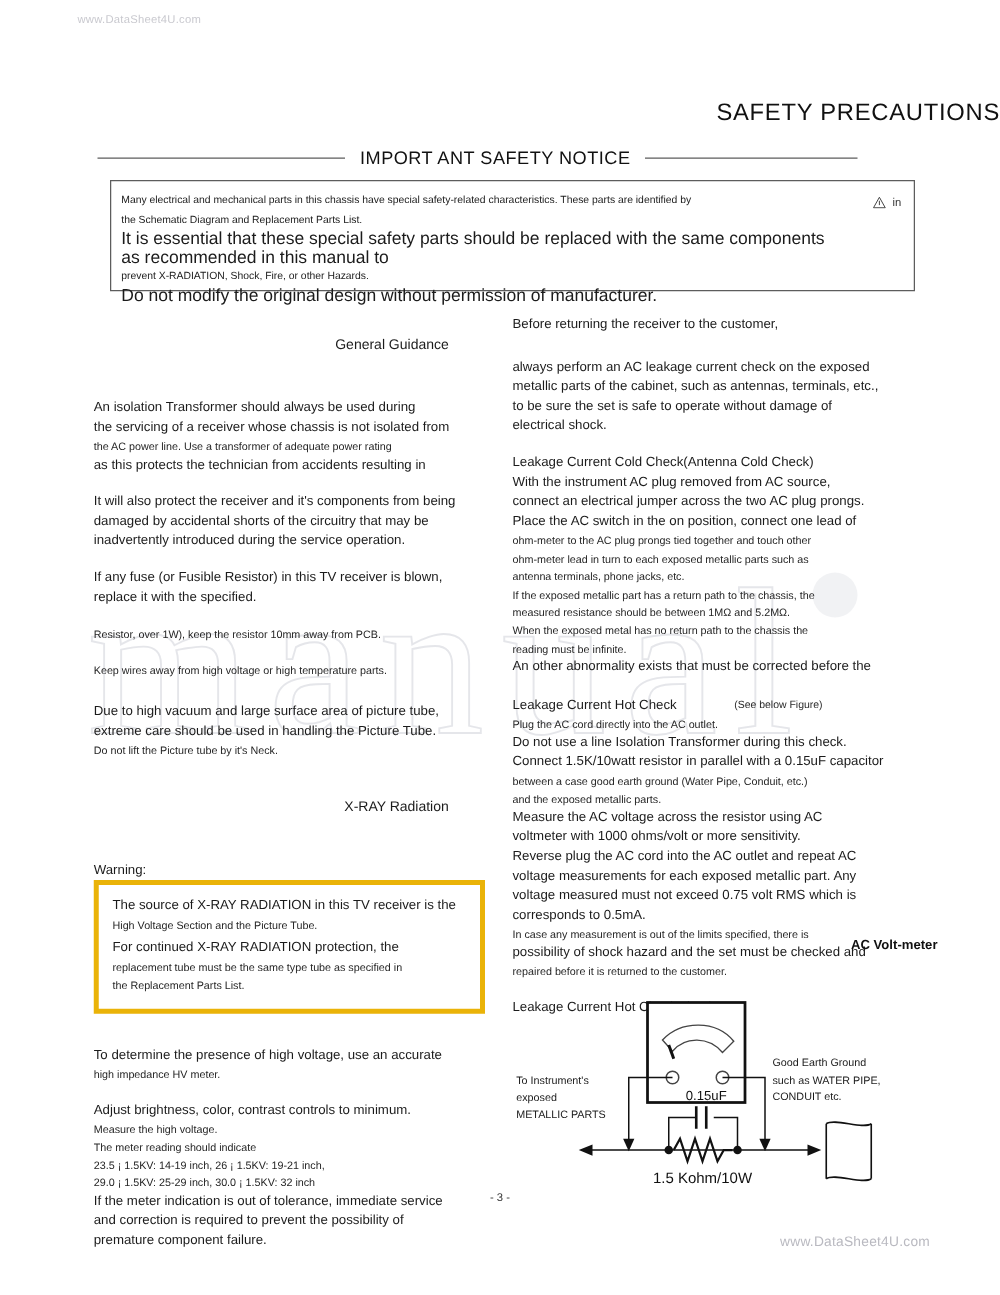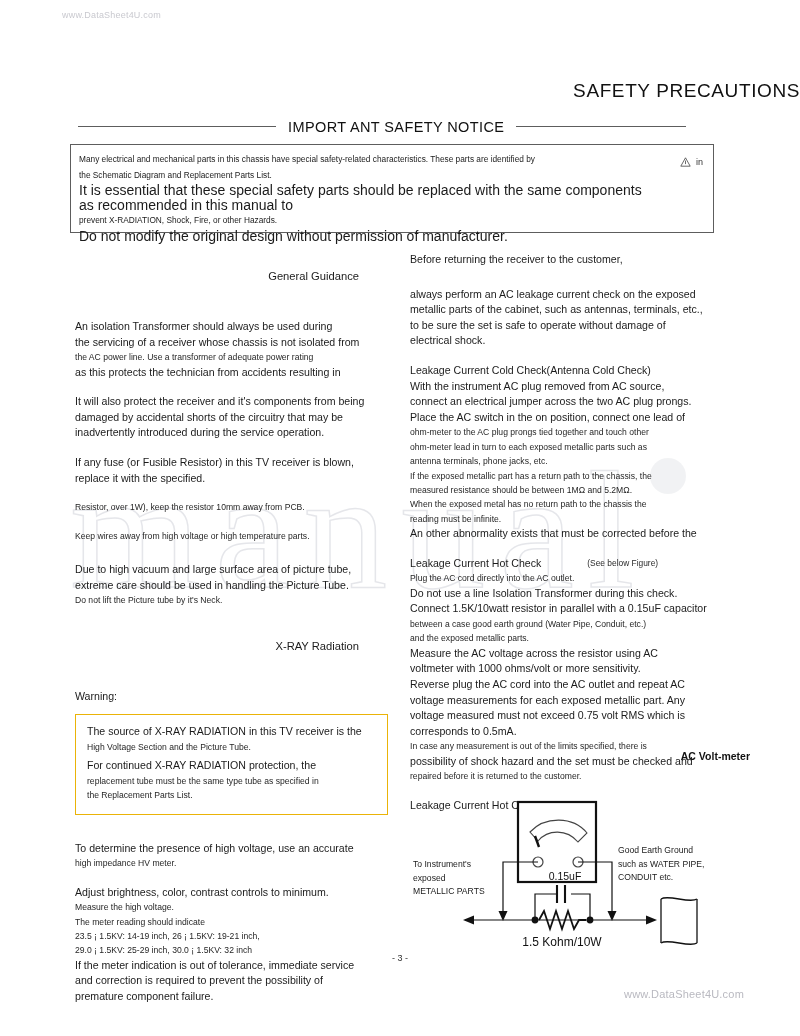--- a/index.html
+++ b/index.html
@@ -71,21 +71,21 @@
     left: 0; right: 0;
     top: 80px;
     text-align: right;
     font-size: 19px;
     letter-spacing: .6px;
   }
 
   
   .notice-box {
     position: absolute;
-    left: 70px;
+    left: 88px;
     top: 144px;
     width: 644px;
     height: 89px;
     border: 1px solid #5d5d5d;
     box-sizing: border-box;
   }
   .notice-legend {
     position: absolute;
     left: 78px;
     top: 126px;
@@ -169,22 +169,21 @@
   .inline-note {
     display: inline-block;
     margin-left: 46px;
     font-size: 8.4px;
     color: #2a2a2a;
     vertical-align: 1px;
   }
 
   
   .xray-box {
-    margin-top: 10px;
-    border: 1px solid #eab308;
+    border: 4px solid #eab308;
     box-sizing: border-box;
     width: 313px;
     padding: 9px 11px 11px 11px;
   }
   .xray-box p { margin: 0; }
   .xray-box p.sm { margin: 0; }
   .xray-box .spacer { height: 4px; }
 
   
   .circuit {

